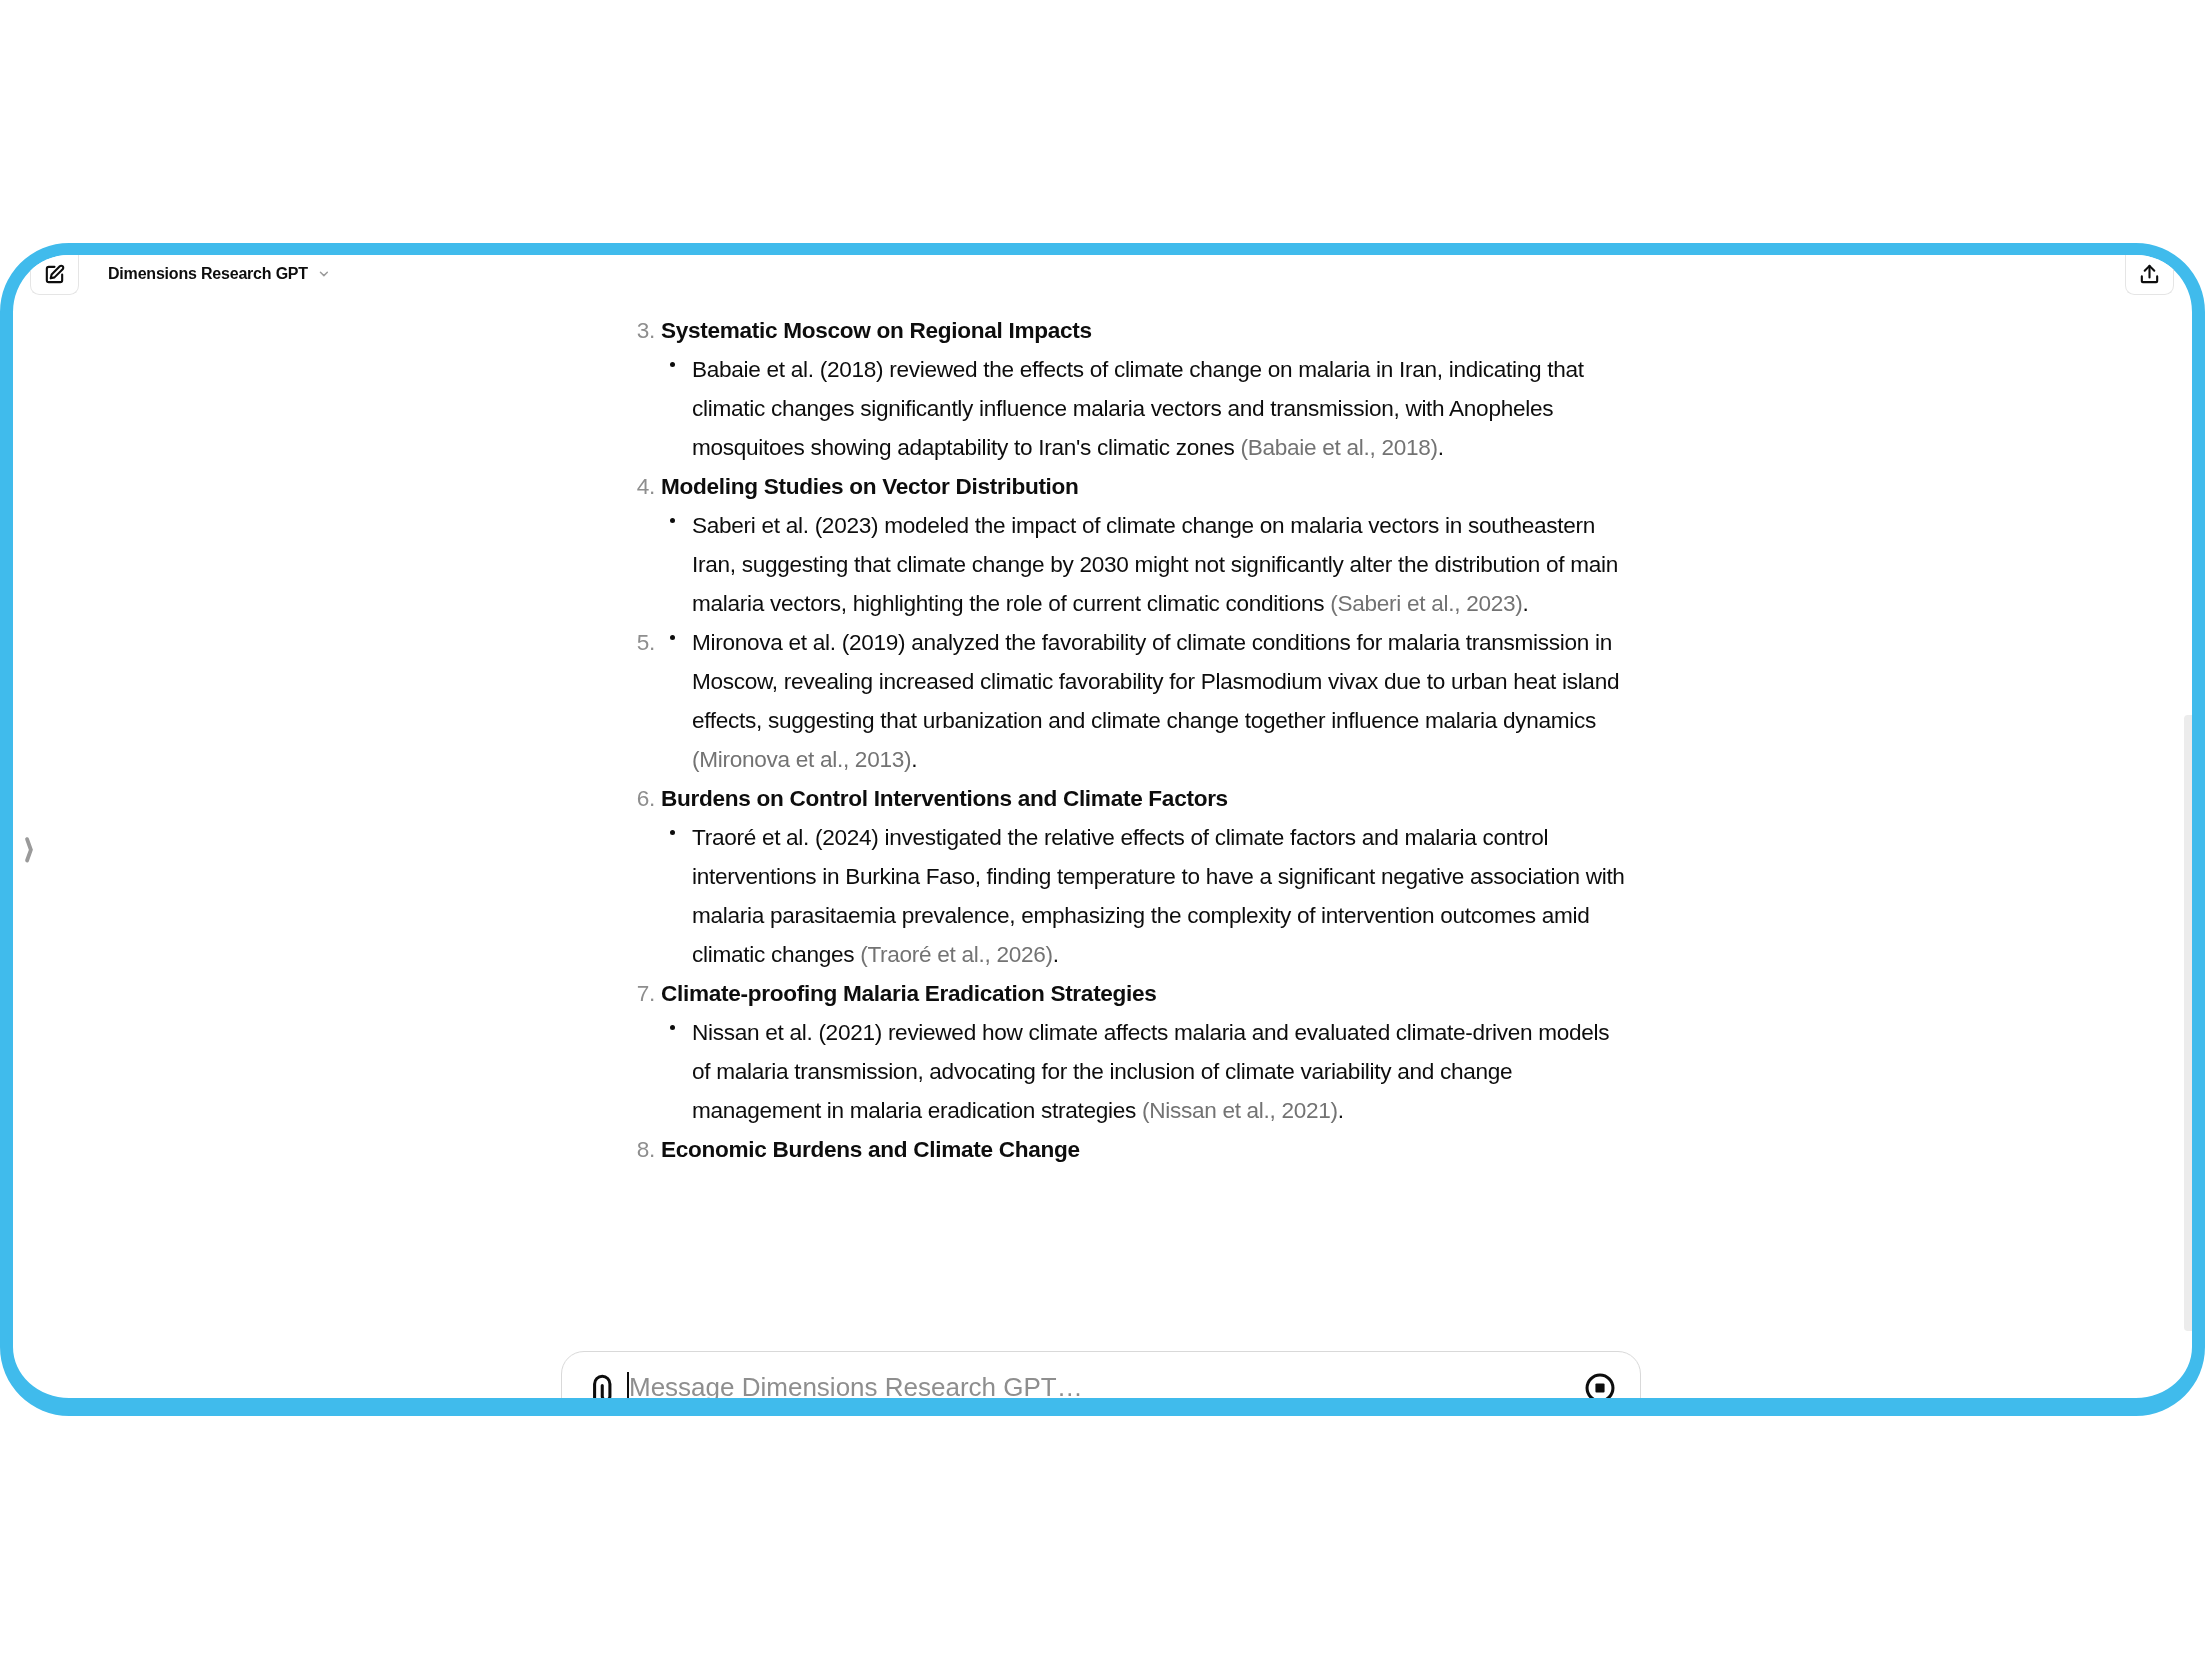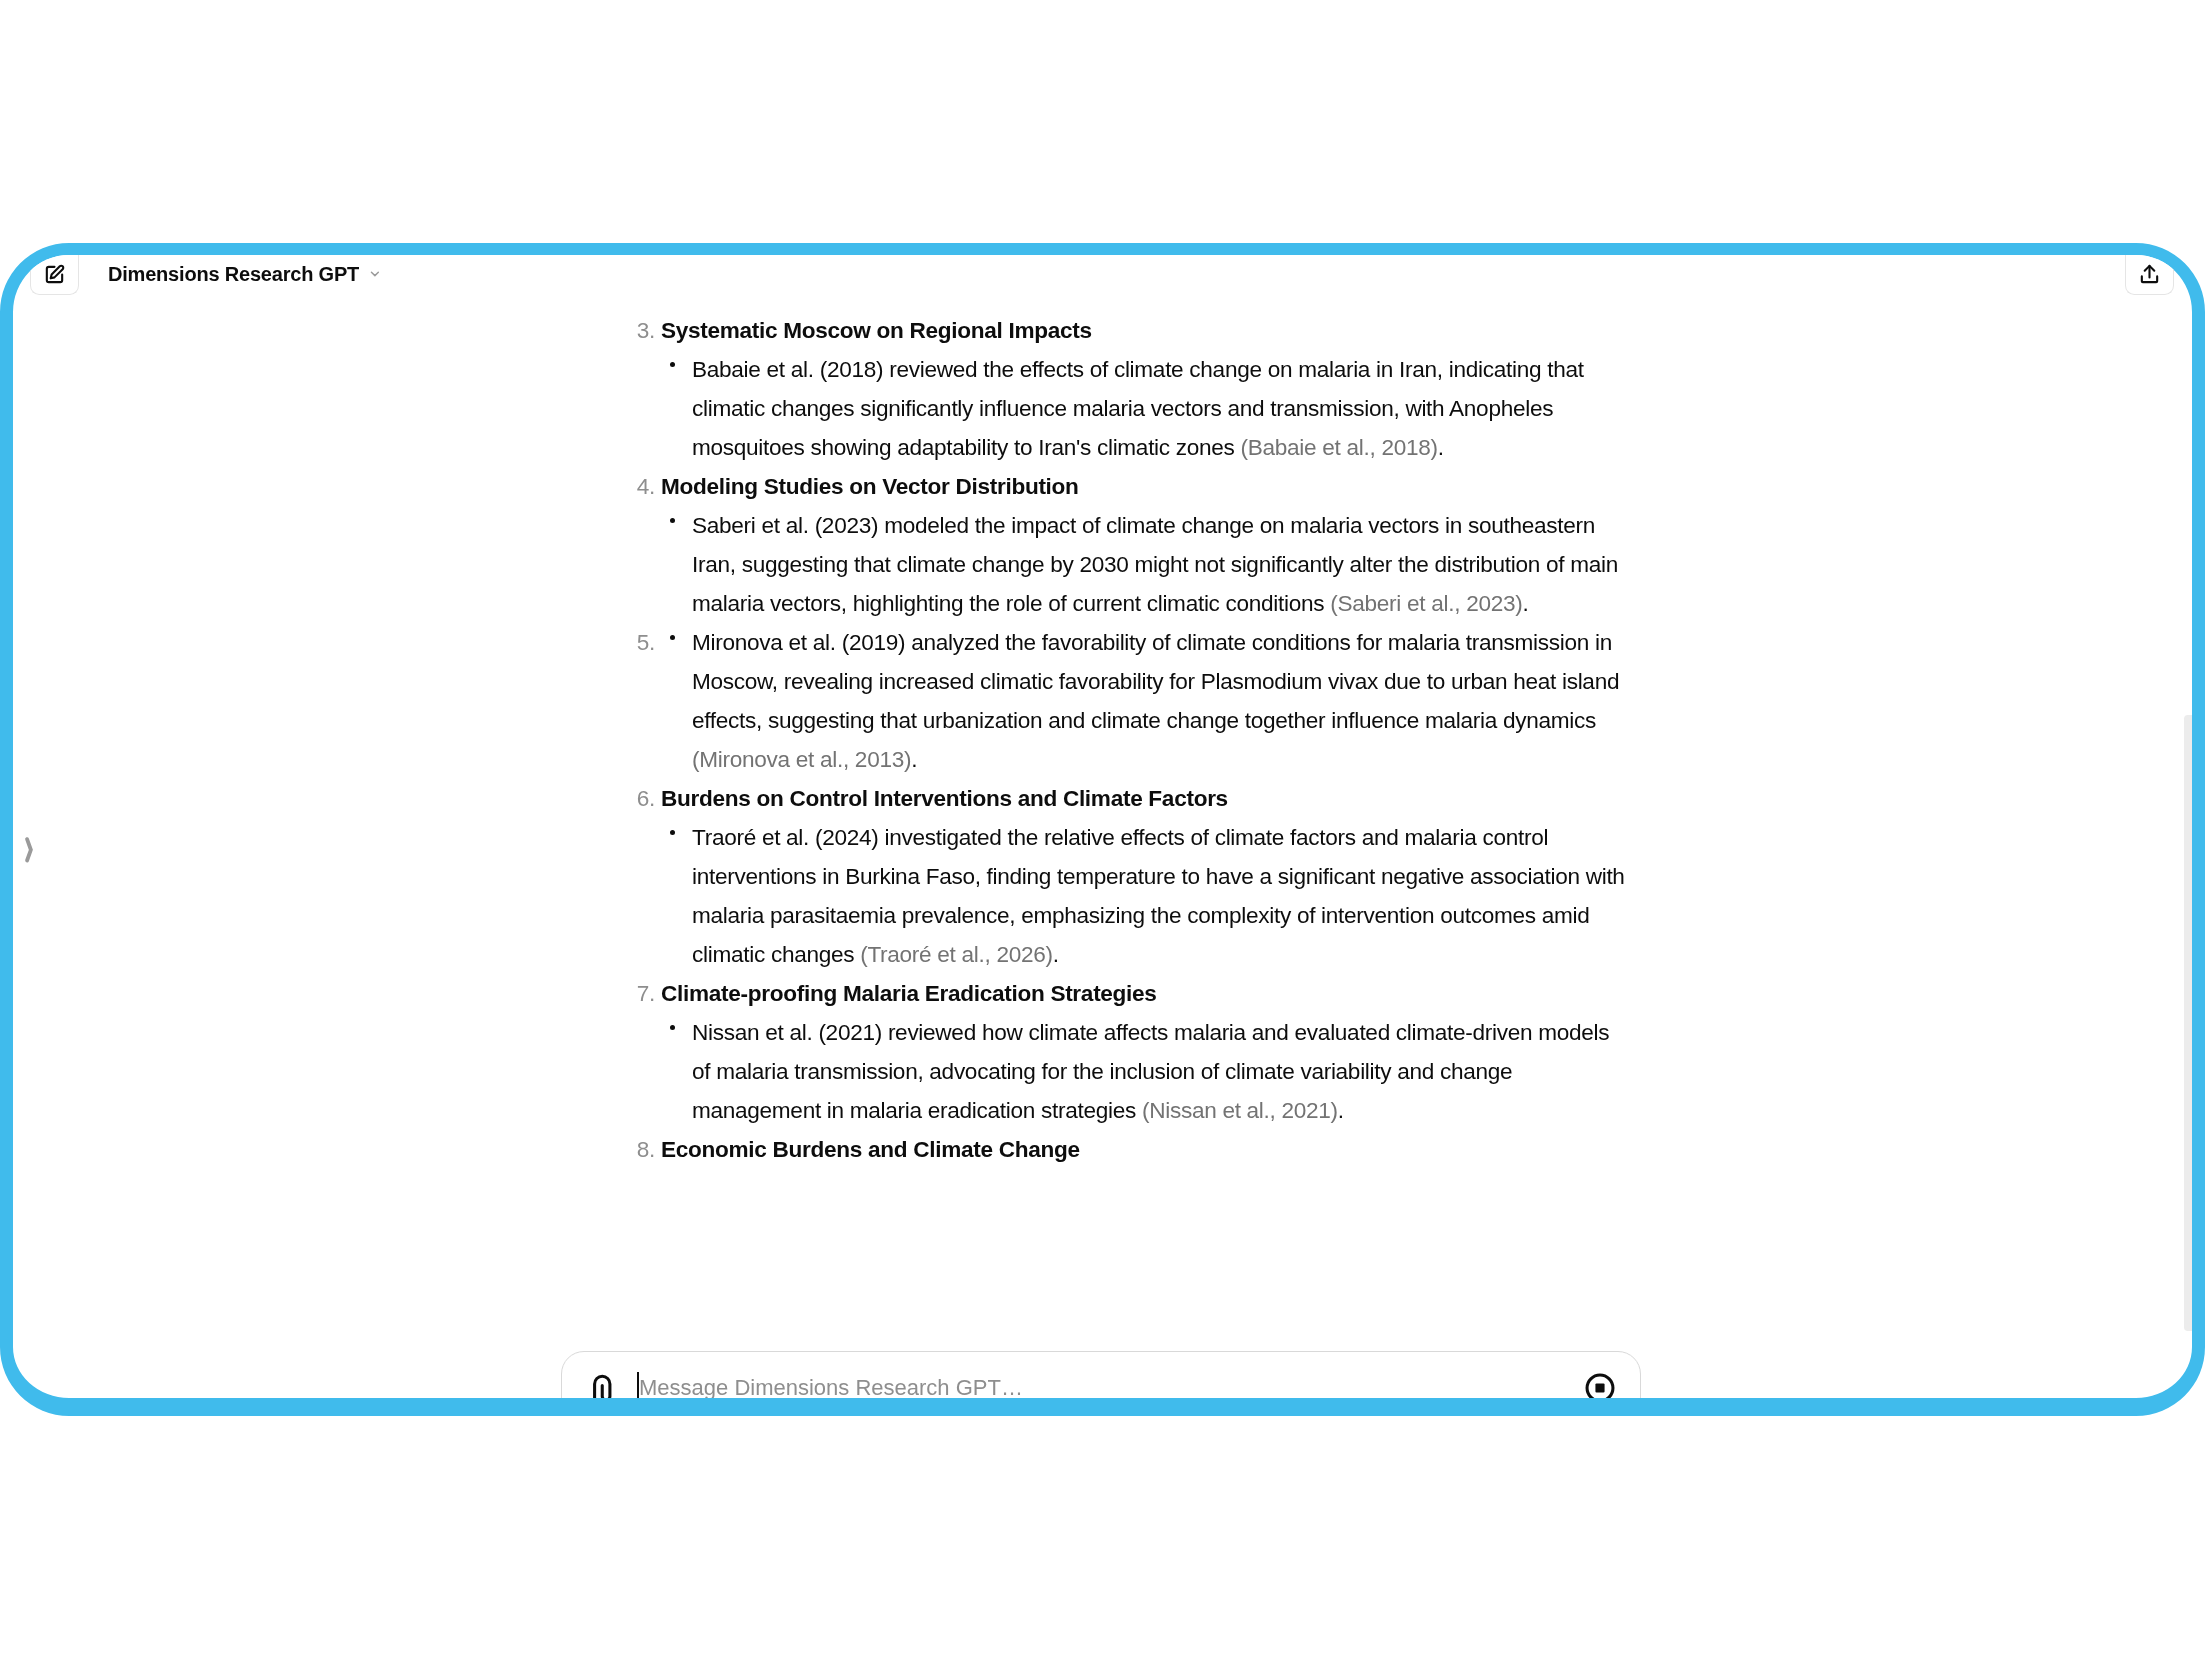--- a/index.html
+++ b/index.html
@@ -13,21 +13,21 @@
     border-radius: 69px; background: #ffffff; overflow: hidden;
   }
   
   .edit-btn {
     position: absolute; left: 17px; top: -0.8px; width: 49px; height: 41px;
     border: 1.5px solid #e5e5e5; border-top: none; border-radius: 0 0 9.2px 9.2px; box-sizing: border-box;
     display: flex; align-items: center; justify-content: center; background: #fff;
   }
   .title {
     position: absolute; left: 95px; top: 0px; height: 38px; display: flex; align-items: center;
-    font-size: 20px; font-weight: 600; color: #0d0d0d; letter-spacing: -0.2px;
+    font-size: 16px; font-weight: 600; color: #0d0d0d; letter-spacing: -0.2px;
   }
   .title .chev { margin-left: 9.2px; display: inline-flex; }
   .share-btn {
     position: absolute; right: 18.4px; top: -0.8px; width: 49px; height: 41px;
     border: 1.5px solid #e5e5e5; border-top: none; border-radius: 0 0 9.2px 9.2px; box-sizing: border-box;
     display: flex; align-items: center; justify-content: center; background: #fff;
   }
   .side-toggle {
     position: absolute; left: 9.2px; top: 579px; width: 15.3px; height: 31px;
     display: flex; align-items: center; justify-content: center;
@@ -51,23 +51,23 @@
   .typing-dot {
     display: inline-block; width: 17px; height: 17px; border-radius: 50%; background: #0d0d0d;
     vertical-align: -1.5px; margin-left: 6.1px;
   }
   .composer {
     position: absolute; left: 548px; top: 1096px; width: 1080px; height: 92px;
     border: 1.5px solid #d9d9d9; border-radius: 23px; box-sizing: border-box; background: #fff;
   }
   .clip-icon { position: absolute; left: 28px; top: 21.4px; width: 24.5px; height: 31px; }
   .composer-input {
-    position: absolute; left: 75px; top: 20px; width: 904px; height: 31px;
+    position: absolute; left: 65px; top: 20px; width: 904px; height: 31px;
     border: none; outline: none; font-family: "Liberation Sans", "DejaVu Sans", sans-serif;
-    font-size: 22px; color: #404040; background: transparent; padding: 0; border-left: 2.3px solid #0d0d0d;
+    font-size: 26px; color: #404040; background: transparent; padding: 0; border-left: 2.3px solid #0d0d0d;
   }
   .composer-input::placeholder { color: #8e8e8e; }
   .stop-btn { position: absolute; right: 24.5px; top: 20px; width: 32px; height: 32px; }
 </style>
 </head>
 <body>
 
 <div class="frame">
 
   <div class="edit-btn">

